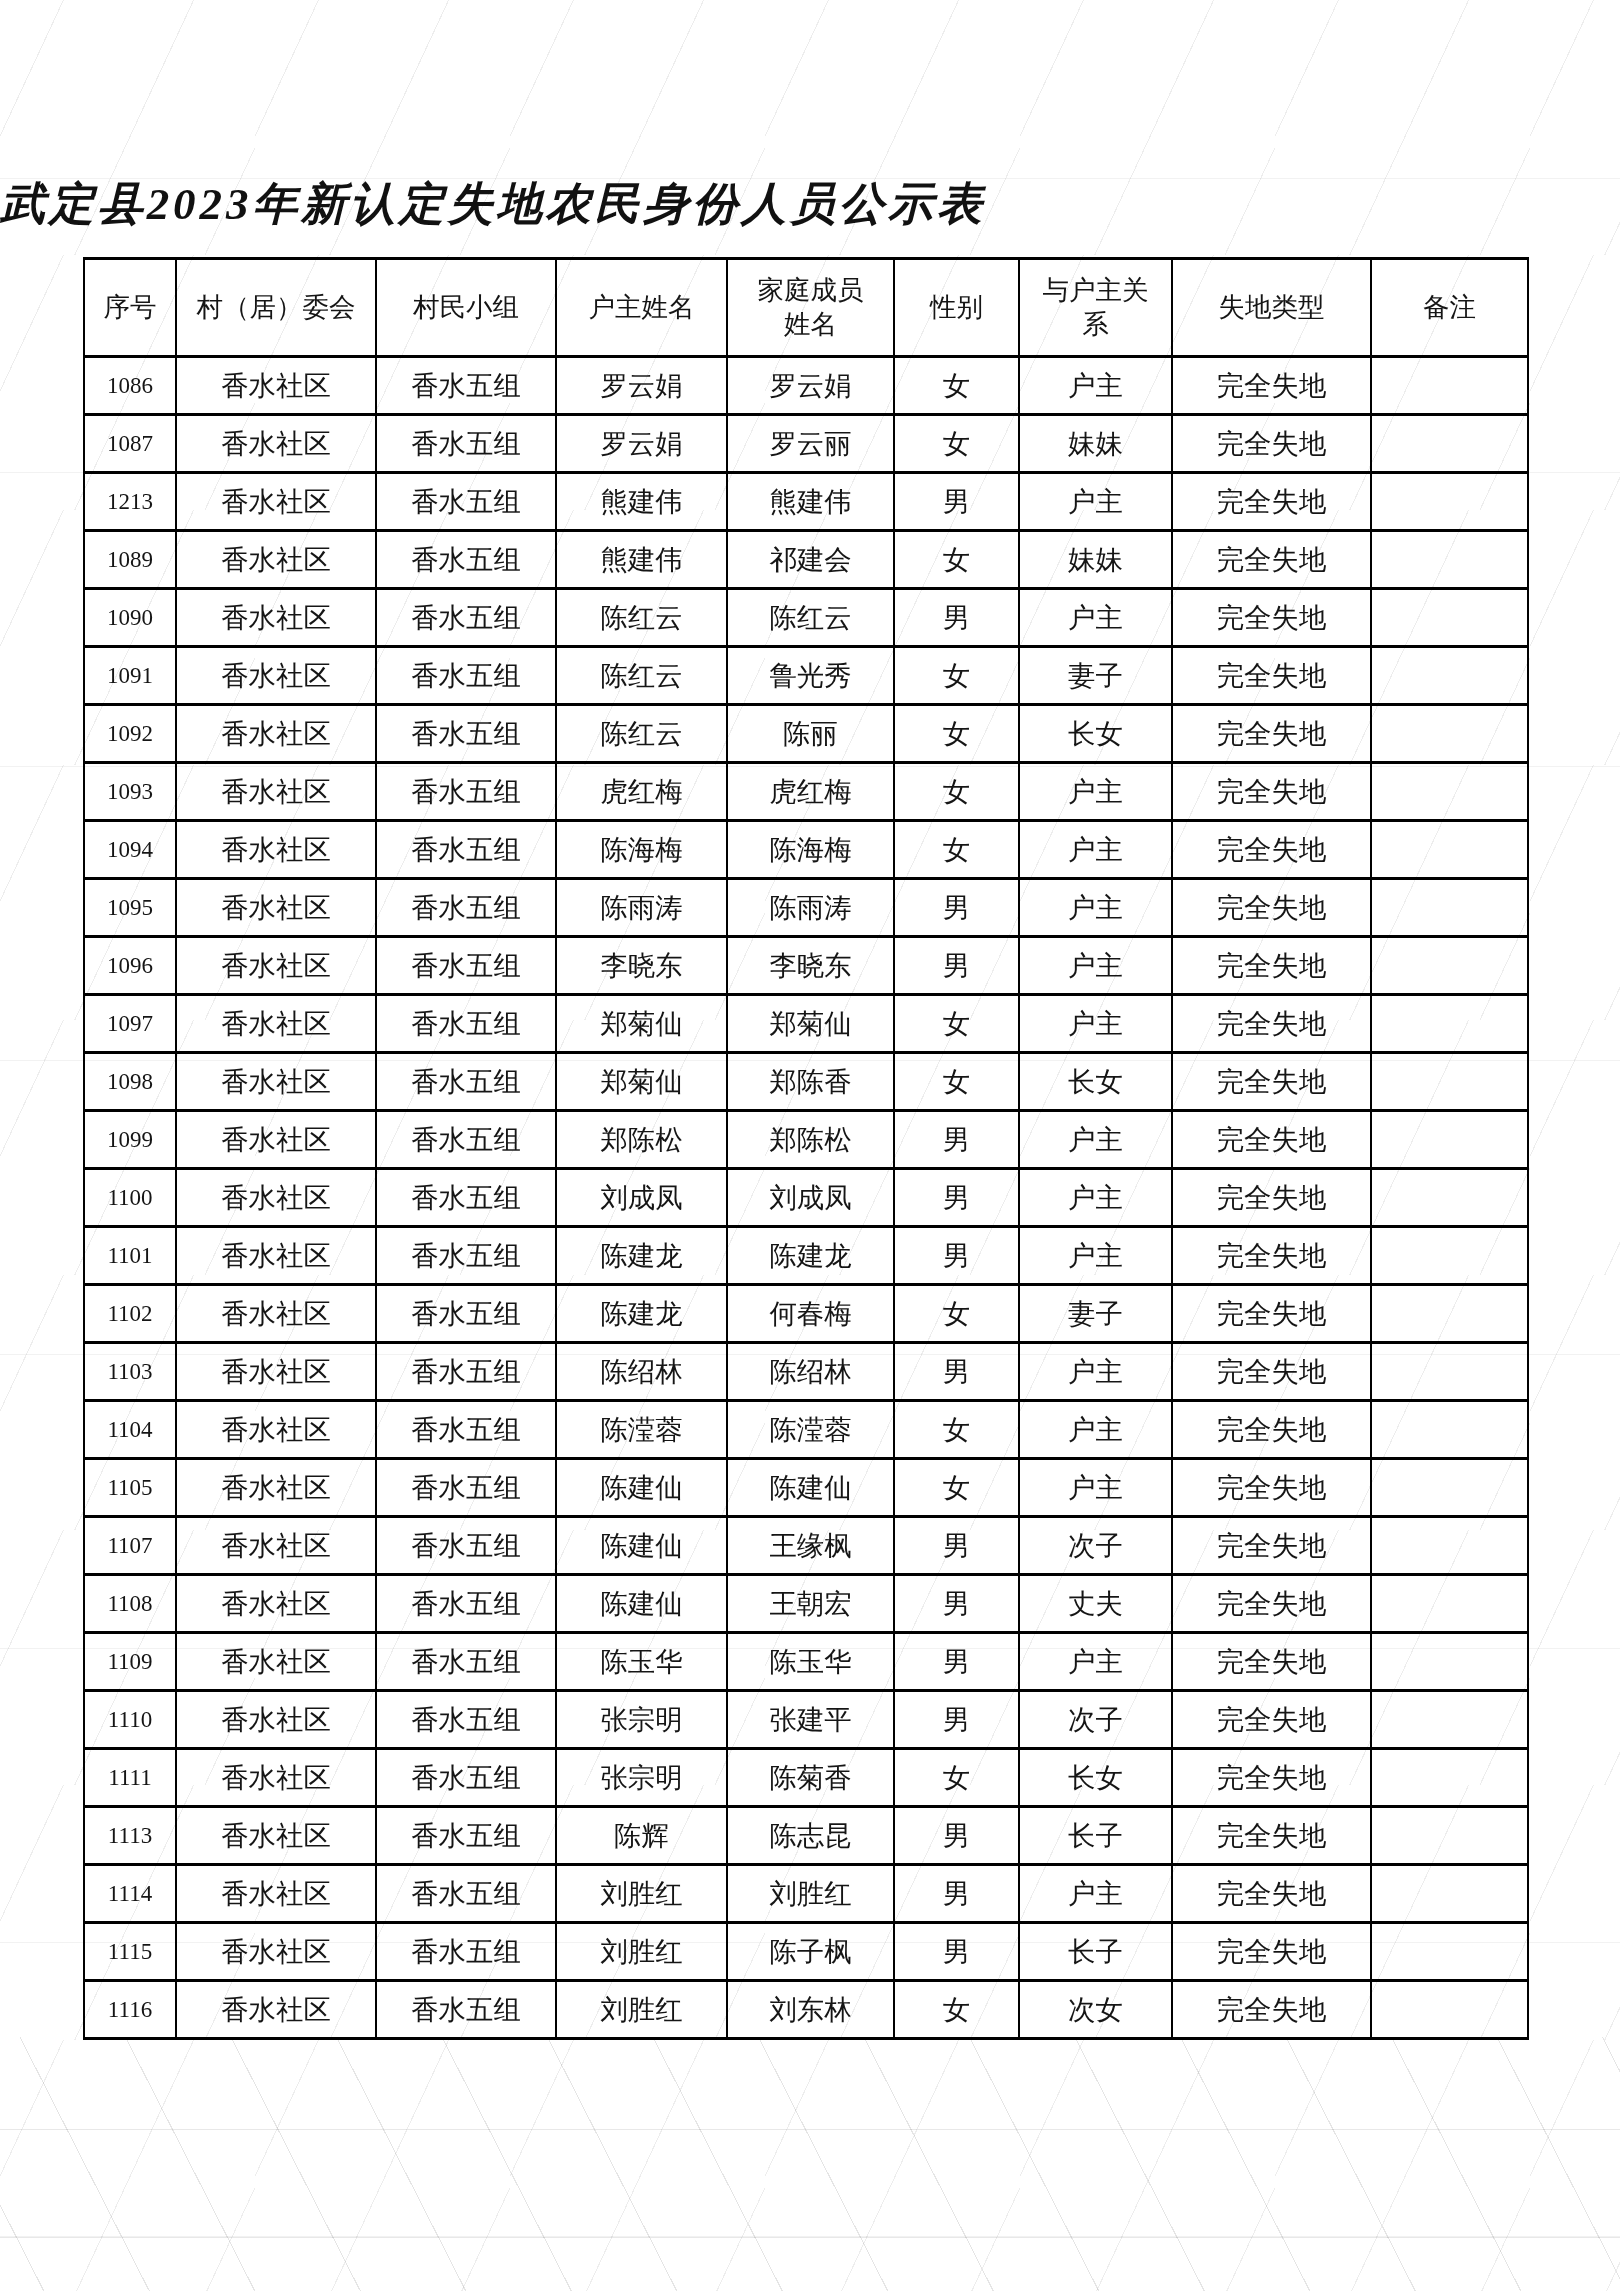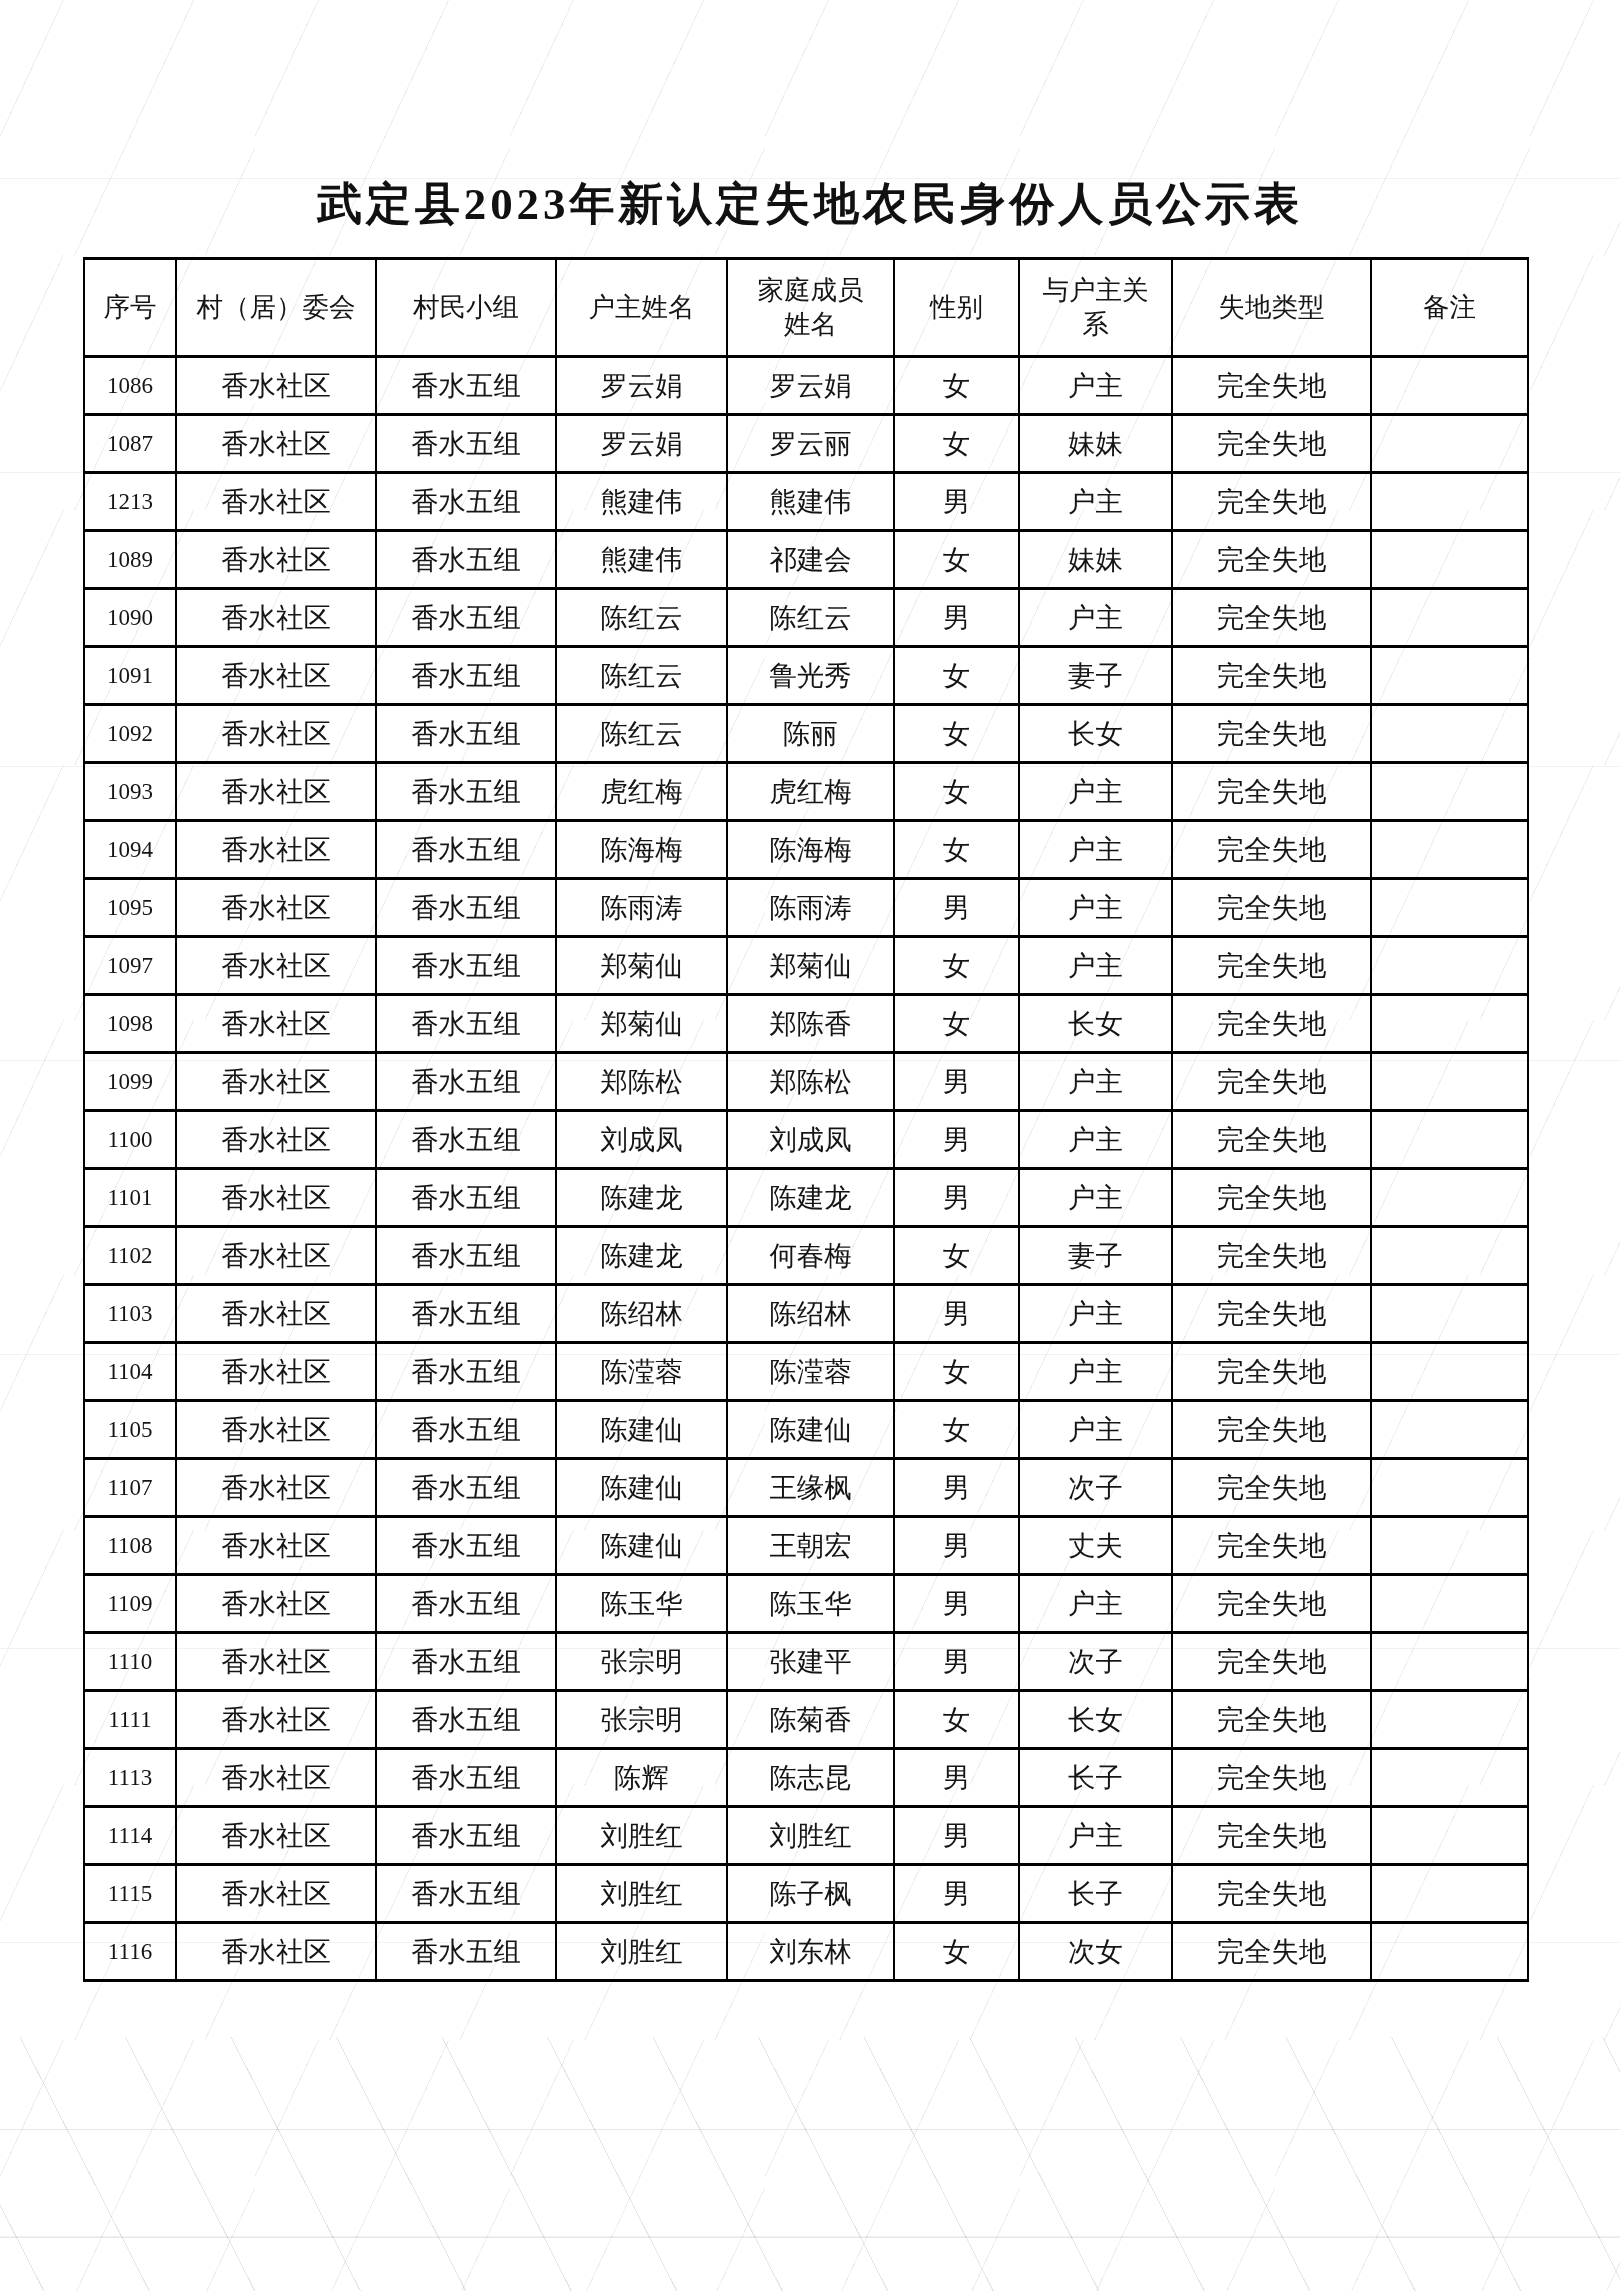--- a/index.html
+++ b/index.html
@@ -49,25 +49,25 @@
         rgba(0,0,0,0.09) 54px, rgba(0,0,0,0.09) 55px,
         transparent 55px, transparent 108px);
     pointer-events: none;
   }
 
   .title {
     position: absolute;
     top: 174px;
     left: 0;
     width: 100%;
-    text-align: center;
     font-size: 45px;
     font-weight: bold;
     letter-spacing: 3.9px;
     white-space: nowrap;
+    font-style: italic;
   }
 
   table.notice-table {
     position: absolute;
     top: 257px;
     left: 83px;
     width: 1444px;
     table-layout: fixed;
     border-collapse: collapse;
     background: transparent;
@@ -242,20 +242,31 @@
           <td class="col1">香水社区</td>
           <td class="col2">香水五组</td>
           <td class="col3">陈雨涛</td>
           <td class="col4">陈雨涛</td>
           <td class="col5">男</td>
           <td class="col6">户主</td>
           <td class="col7">完全失地</td>
           <td class="col8"></td>
         </tr>
         <tr>
+          <td class="col0">1096</td>
+          <td class="col1">香水社区</td>
+          <td class="col2">香水五组</td>
+          <td class="col3">李晓东</td>
+          <td class="col4">李晓东</td>
+          <td class="col5">男</td>
+          <td class="col6">户主</td>
+          <td class="col7">完全失地</td>
+          <td class="col8"></td>
+        </tr>
+        <tr>
           <td class="col0">1097</td>
           <td class="col1">香水社区</td>
           <td class="col2">香水五组</td>
           <td class="col3">郑菊仙</td>
           <td class="col4">郑菊仙</td>
           <td class="col5">女</td>
           <td class="col6">户主</td>
           <td class="col7">完全失地</td>
           <td class="col8"></td>
         </tr>

